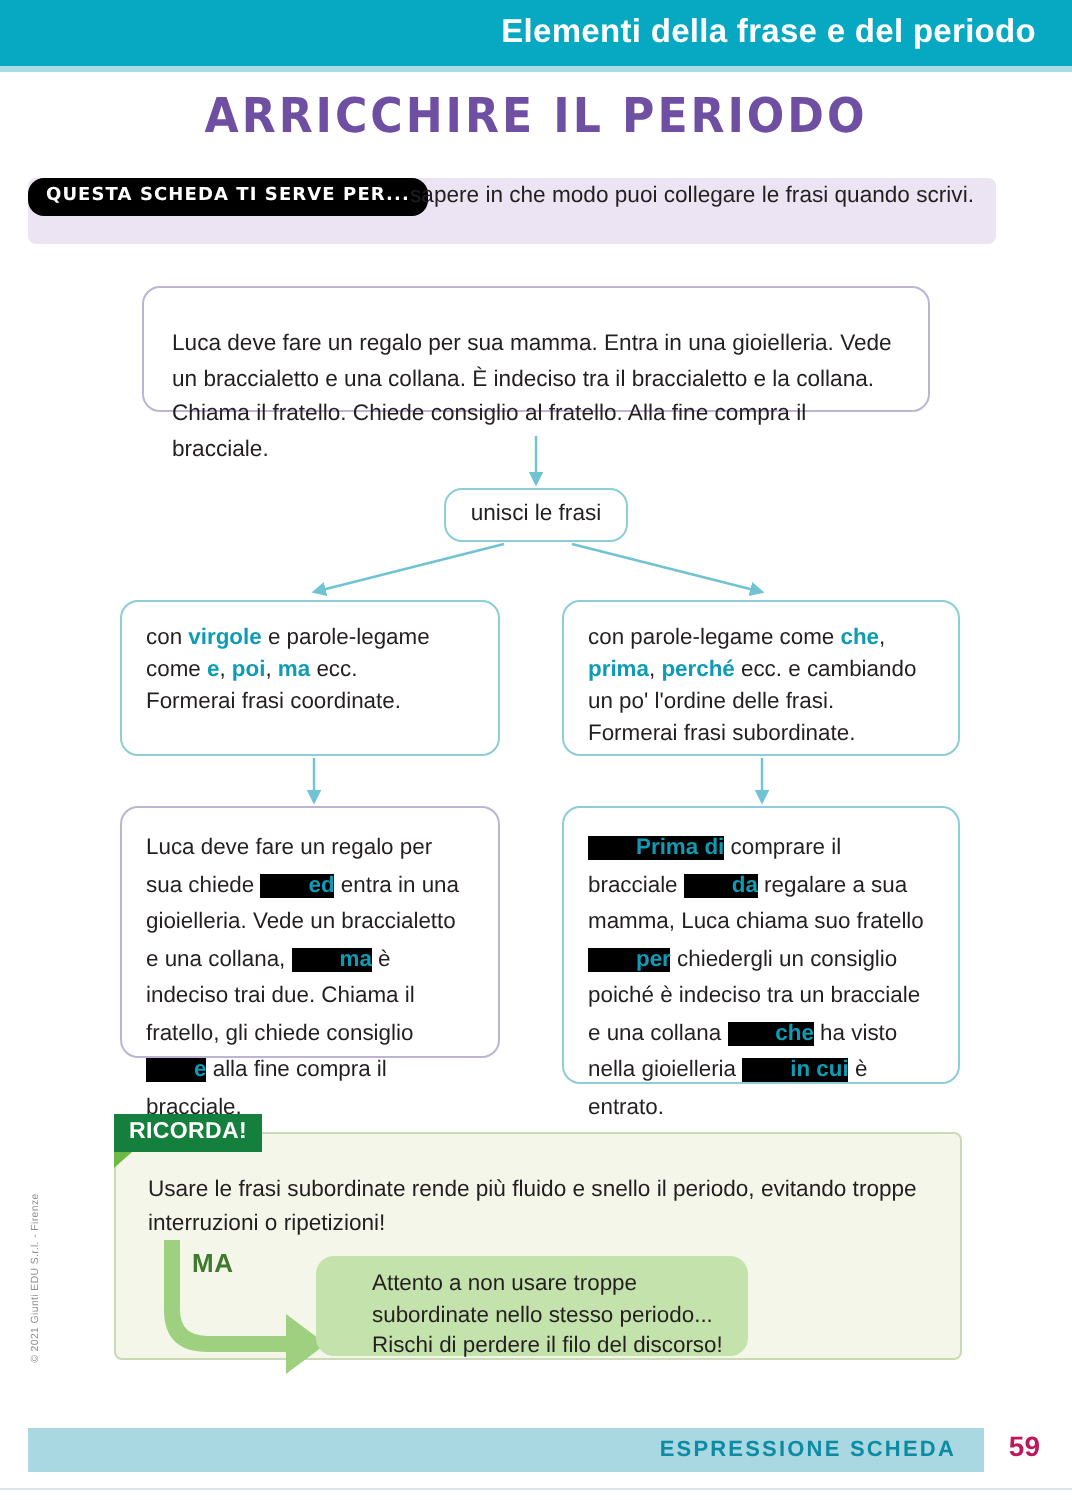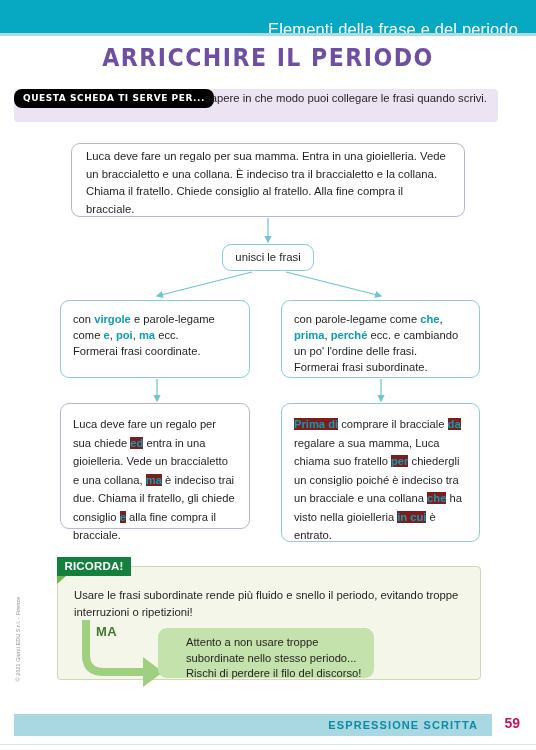--- a/index.html
+++ b/index.html
@@ -21,24 +21,24 @@
     position: absolute;
     left: 0; top: 0;
     width: 536px;
     height: 33px;
     background: #07a9c2;
     box-sizing: border-box;
   }
   .header-title {
     position: absolute;
     right: 18px;
-    top: 20px;
+    top: 7px;
     color: #ffffff;
     font-size: 16.5px;
-    font-weight: normal;
+    font-weight: bold;
     letter-spacing: 0.15px;
     white-space: nowrap;
   }
   .header-underline {
     position: absolute;
     left: 0; top: 33px;
     width: 536px;
     height: 3px;
     background: #a8dde6;
   }
@@ -95,23 +95,23 @@
   .rbox {
     position: absolute;
     box-sizing: border-box;
     border: 1px solid;
     border-radius: 9px;
     background: #ffffff;
   }
 
   .box-top {
     left: 71px; top: 143px;
-    width: 394px; height: 74px;
+    width: 394px; height: 63px;
     border-color: #bdb4d4;
-    padding: 4px 14px 0 14px;
+    padding: 20px 14px 0 14px;
   }
   .box-top .para {
     font-size: 11.3px;
     line-height: 17.5px;
     color: #231f20;
   }
 
   .box-unisci {
     left: 222px; top: 244px;
     width: 92px; height: 27px;
@@ -152,23 +152,24 @@
   }
   .box-ex-left .para, .box-ex-right .para {
     font-size: 11.2px;
     line-height: 18.5px;
   }
 
   
   .tealword { color: #0d9cb5; font-weight: bold; }
   .bw { font-weight: normal; }
   .hl {
-    background: #7f1d1d;
+    background: #000000;
     color: #0d9cb5;
     font-weight: bold;
+    padding-left: 24px;
   }
 
   
   .connectors {
     position: absolute;
     left: 0; top: 0;
     width: 536px; height: 750px;
     pointer-events: none;
   }
 
@@ -359,15 +360,15 @@
 
 <div class="bubble">
   <div class="para">
     <span class="bw">Attento</span><span> a non usare troppe subordinate nello stesso periodo... Rischi di perdere il filo del discorso!</span>
   </div>
 </div>
 
 <div class="copyright">© 2021 Giunti EDU S.r.l. - Firenze</div>
 
 <div class="footer-band"></div>
-<div class="footer-label">ESPRESSIONE SCRITTA</div>
+<div class="footer-label">ESPRESSIONE SCHEDA</div>
 <div class="footer-page">59</div>
 <div class="footer-rule"></div>
 
 </body></html>

